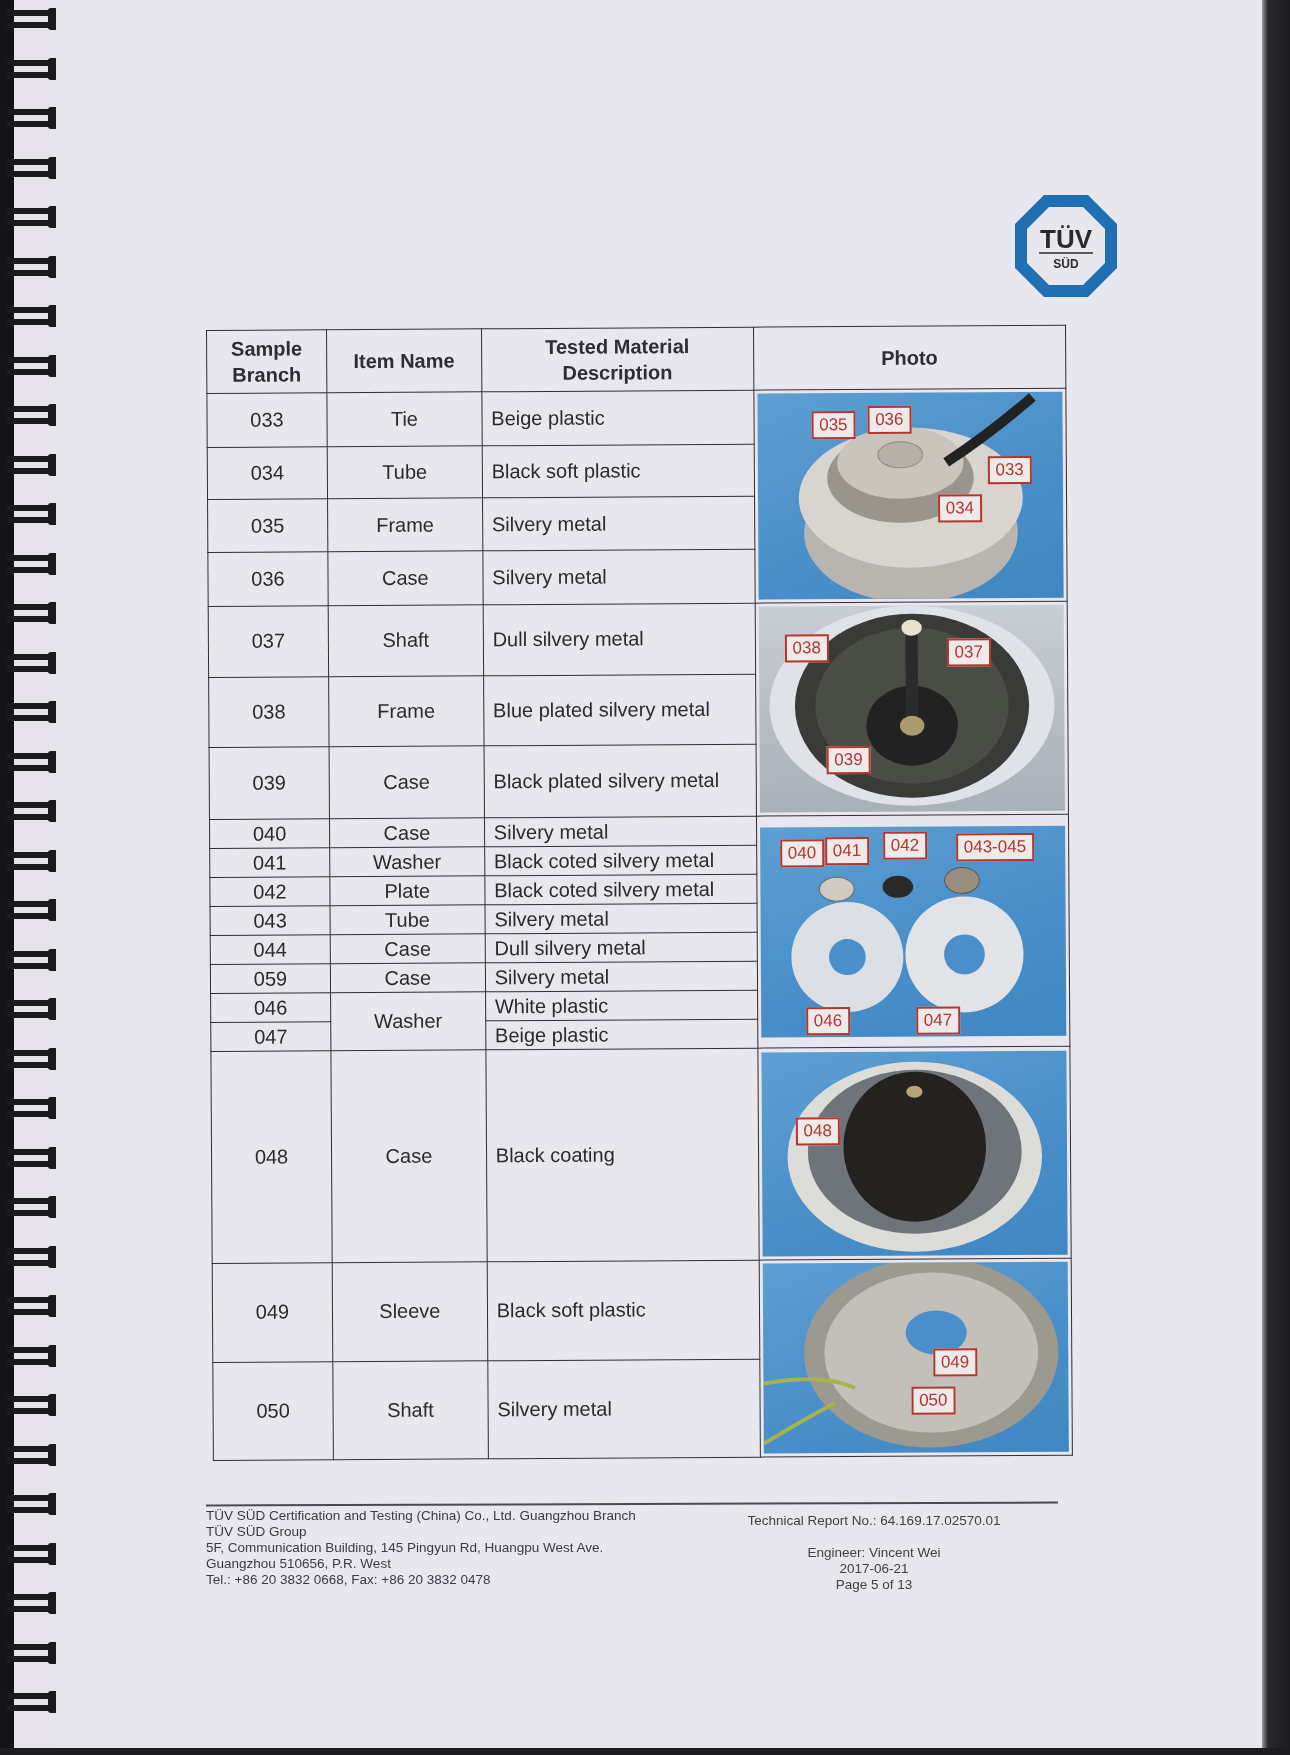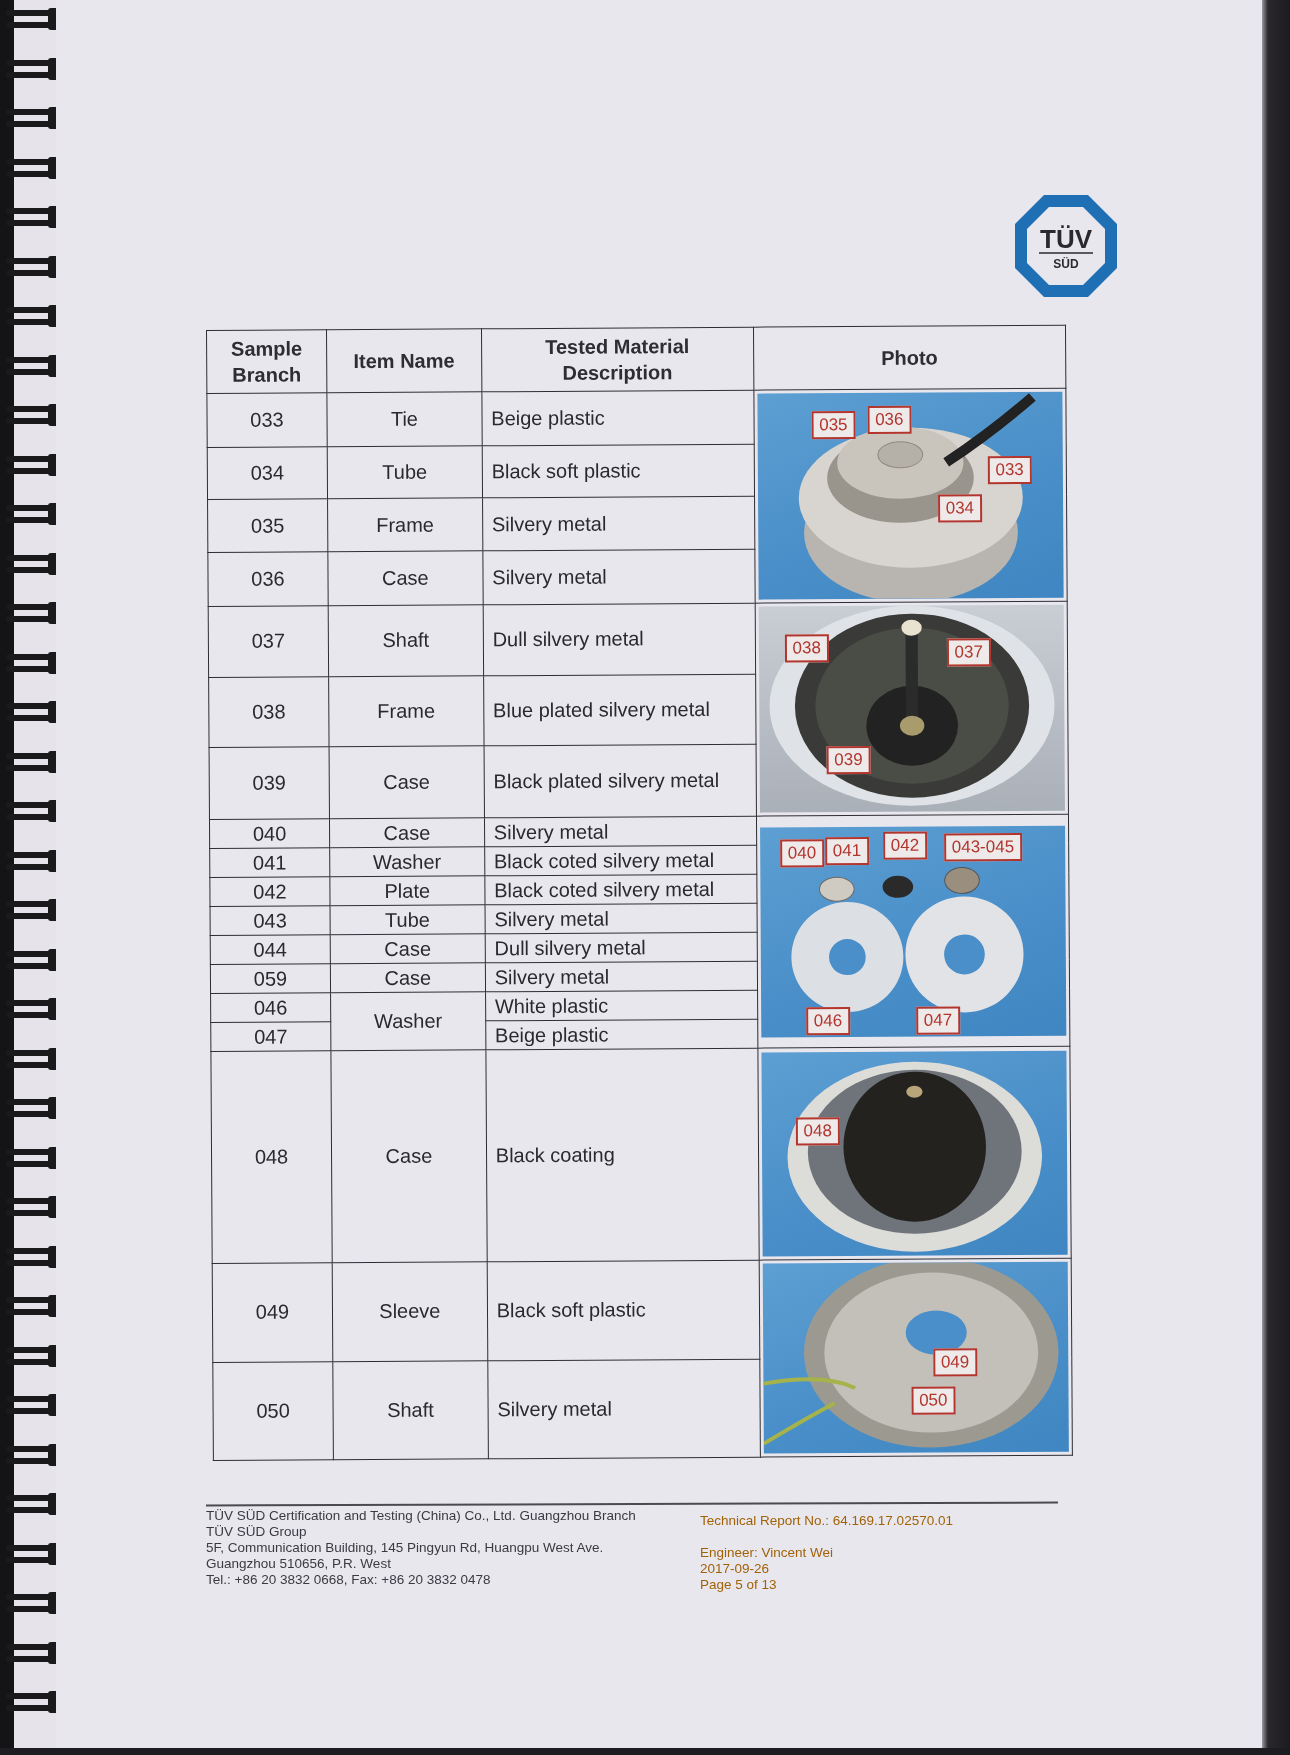--- a/index.html
+++ b/index.html
@@ -65,21 +65,21 @@
   }
 
   .footer-rule {
     position: absolute; left: 206px; top: 1503px; width: 852px; height: 2px; background: #4a4a50;
     transform: rotate(-0.2deg);
   }
   .footer-left {
     position: absolute; left: 206px; top: 1508px; font-size: 13.5px; line-height: 16px; color: #3a3a40;
   }
   .footer-right {
-    position: absolute; left: 700px; width: 348px; top: 1513px; font-size: 13.5px; line-height: 16px; color: #a16207; text-align: left;
+    position: absolute; left: 700px; width: 348px; top: 1513px; font-size: 13.5px; line-height: 16px; color: #404040; text-align: center;
   }
   .footer-right .gap { height: 16px; }
 </style>
 </head>
 <body>
 
 <div class="spine"></div>
 <div id="coils">
     <div class="coil" style="top: 8px;">
       <div class="bar1"></div>
@@ -369,21 +369,21 @@
             <ellipse cx="135" cy="60" rx="15" ry="11" fill="#2a2a2a"></ellipse>
             <ellipse cx="198" cy="54" rx="17" ry="13" fill="#9a8f7e" stroke="#555"></ellipse>
             <circle cx="85" cy="130" r="55" fill="#dcdfe3"></circle>
             <circle cx="85" cy="130" r="18" fill="#4a8fc9"></circle>
             <circle cx="200" cy="128" r="58" fill="#e2e3e6"></circle>
             <circle cx="200" cy="128" r="20" fill="#4a8fc9"></circle>
           </svg>
           <span class="tag" style="left:20px;top:12px">040</span>
           <span class="tag" style="left:65px;top:10px">041</span>
           <span class="tag" style="left:123px;top:5px">042</span>
-          <span class="tag" style="left:184px;top:7px">043-045</span>
+          <span class="tag" style="left:196px;top:7px">043-045</span>
           <span class="tag" style="left:45px;top:180px">046</span>
           <span class="tag" style="left:155px;top:180px">047</span>
         </div>
       </td>
     </tr>
     <tr style="height:29px">
       <td class="num">041</td>
       <td class="name">Washer</td>
       <td class="desc">Black coted silvery metal</td>
     </tr>
@@ -465,15 +465,15 @@
   <div>TÜV SÜD Certification and Testing (China) Co., Ltd. Guangzhou Branch</div>
   <div>TÜV SÜD Group</div>
   <div>5F, Communication Building, 145 Pingyun Rd, Huangpu West Ave.</div>
   <div>Guangzhou 510656, P.R. West</div>
   <div>Tel.: +86 20 3832 0668, Fax: +86 20 3832 0478</div>
 </div>
 <div class="footer-right">
   <div>Technical Report No.: 64.169.17.02570.01</div>
   <div class="gap"></div>
   <div>Engineer: Vincent Wei</div>
-  <div>2017-09-26</div>
+  <div>2017-06-21</div>
   <div>Page 5 of 13</div>
 </div>
 
 </body></html>

